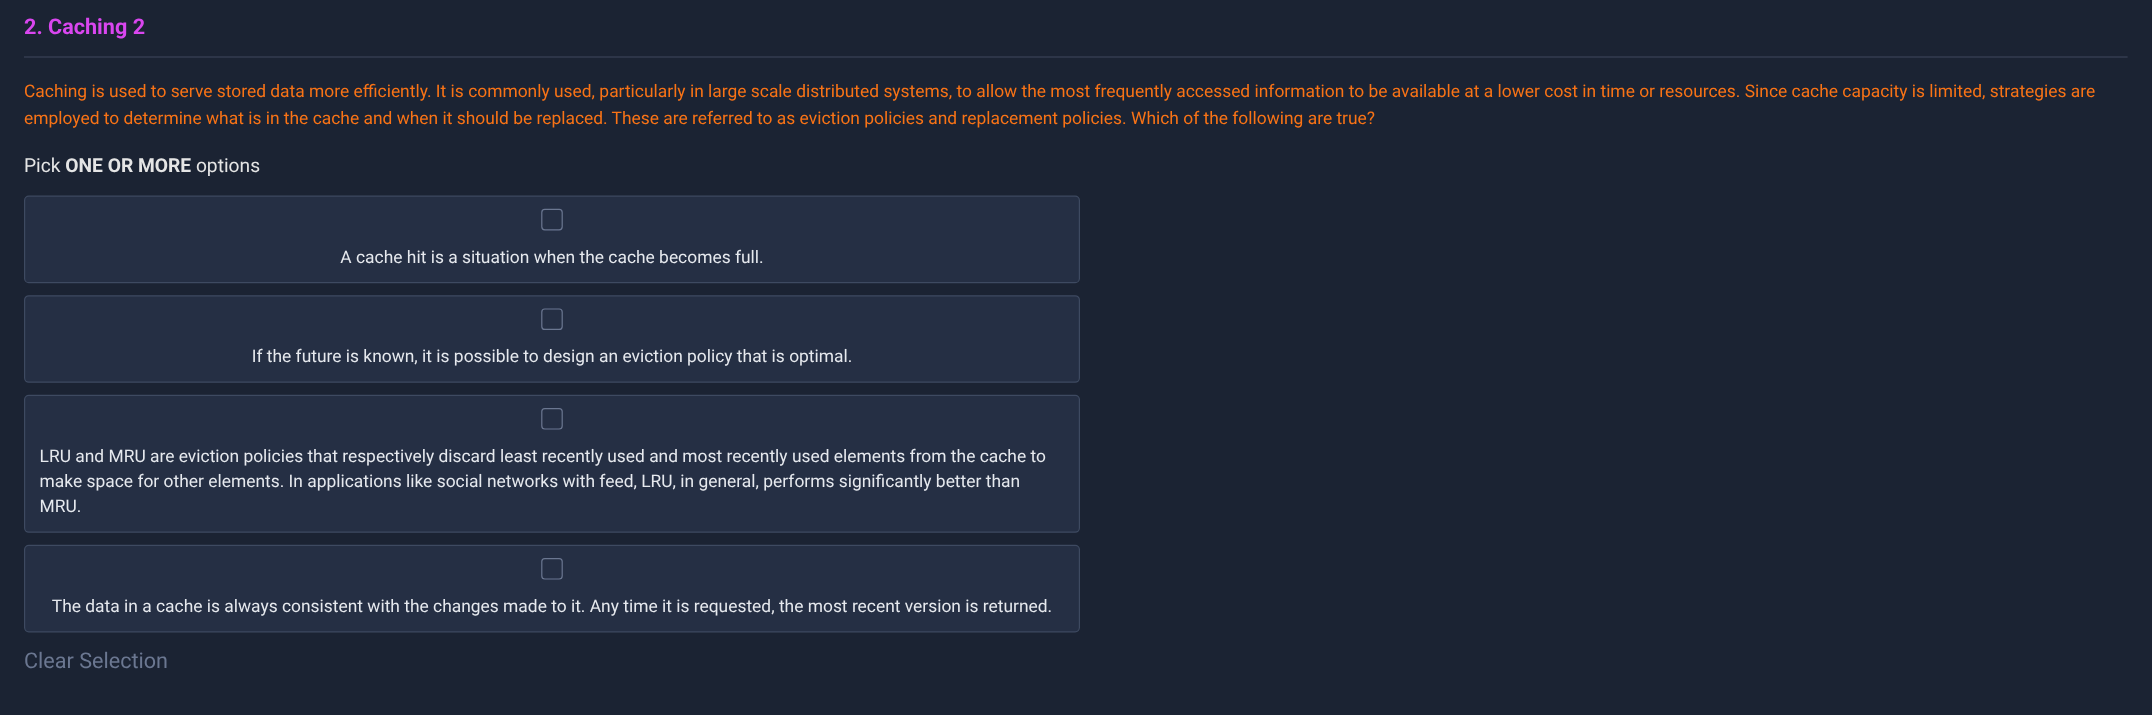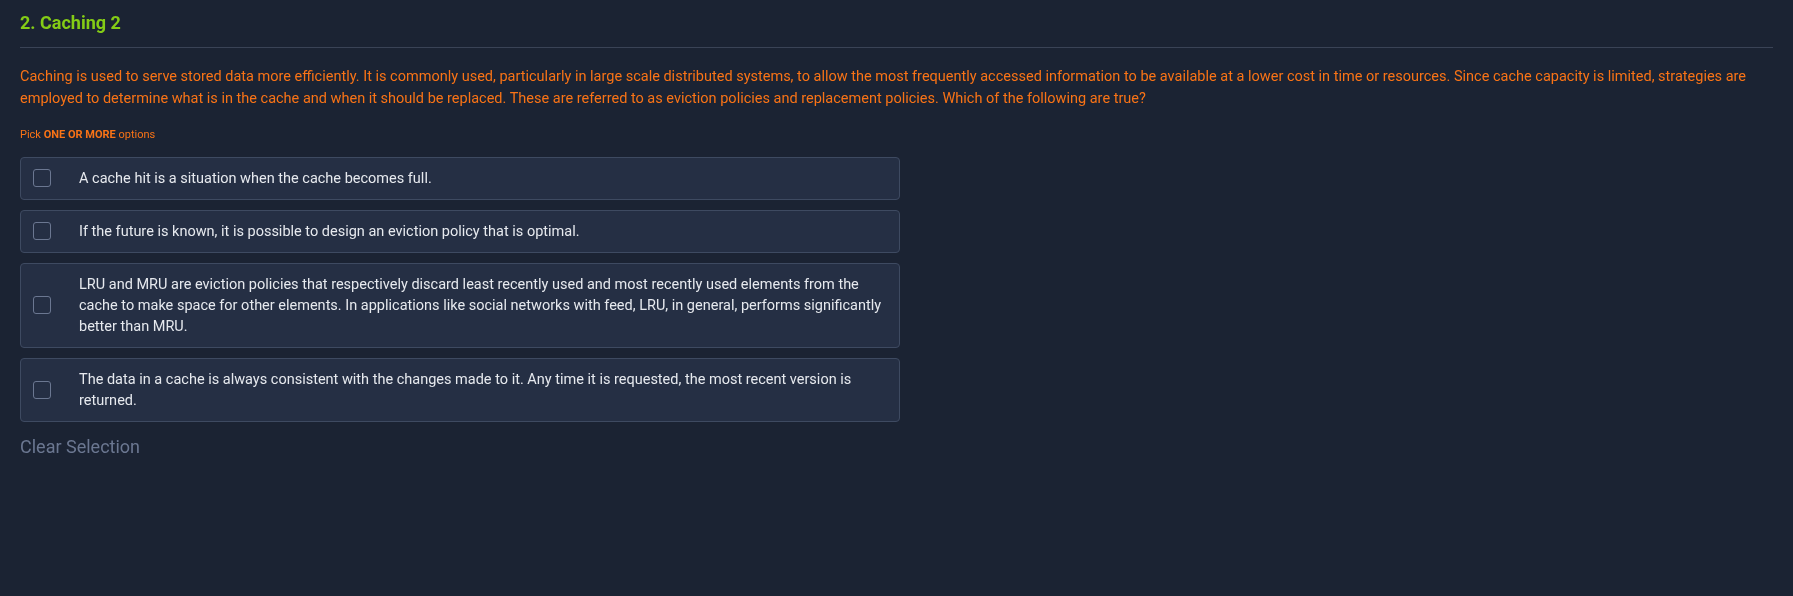--- a/index.html
+++ b/index.html
@@ -9,56 +9,57 @@
     background: #1b2333;
     font-family: -apple-system, BlinkMacSystemFont, "Segoe UI", Roboto, "Helvetica Neue", Arial, sans-serif;
     color: #e6e9ee;
   }
   .page {
     padding: 4px 20px 20px 20px;
   }
   .q-title {
     font-size: 18px;
     font-weight: 700;
-    color: #84cc16;
+    color: #d946ef;
     padding: 8px 0 14px 0;
   }
   .divider {
     border: none;
     border-top: 1px solid #3a4356;
     margin-bottom: 18px;
   }
   .q-body {
     font-size: 14.5px;
     line-height: 1.5;
     color: #f97316;
     margin-bottom: 18px;
     max-width: 100%;
   }
   .instruction {
-    font-size: 11px;
-    color: #f97316;
+    font-size: 16px;
+    color: #e5e5e5;
     margin-bottom: 16px;
   }
   .instruction strong { font-weight: 700; }
   .options {
     width: 880px;
     display: flex;
     flex-direction: column;
     gap: 10px;
   }
   .option {
     display: flex;
     align-items: center;
-    gap: 28px;
+    gap: 12px;
     background: #252f44;
     border: 1px solid #3e4a61;
     border-radius: 4px;
     padding: 10px 12px;
     cursor: pointer;
+    flex-direction: column;
   }
   .checkbox {
     flex: 0 0 18px;
     width: 18px;
     height: 18px;
     border: 1.5px solid #6b7791;
     border-radius: 3px;
     background: transparent;
   }
   .option-text {

